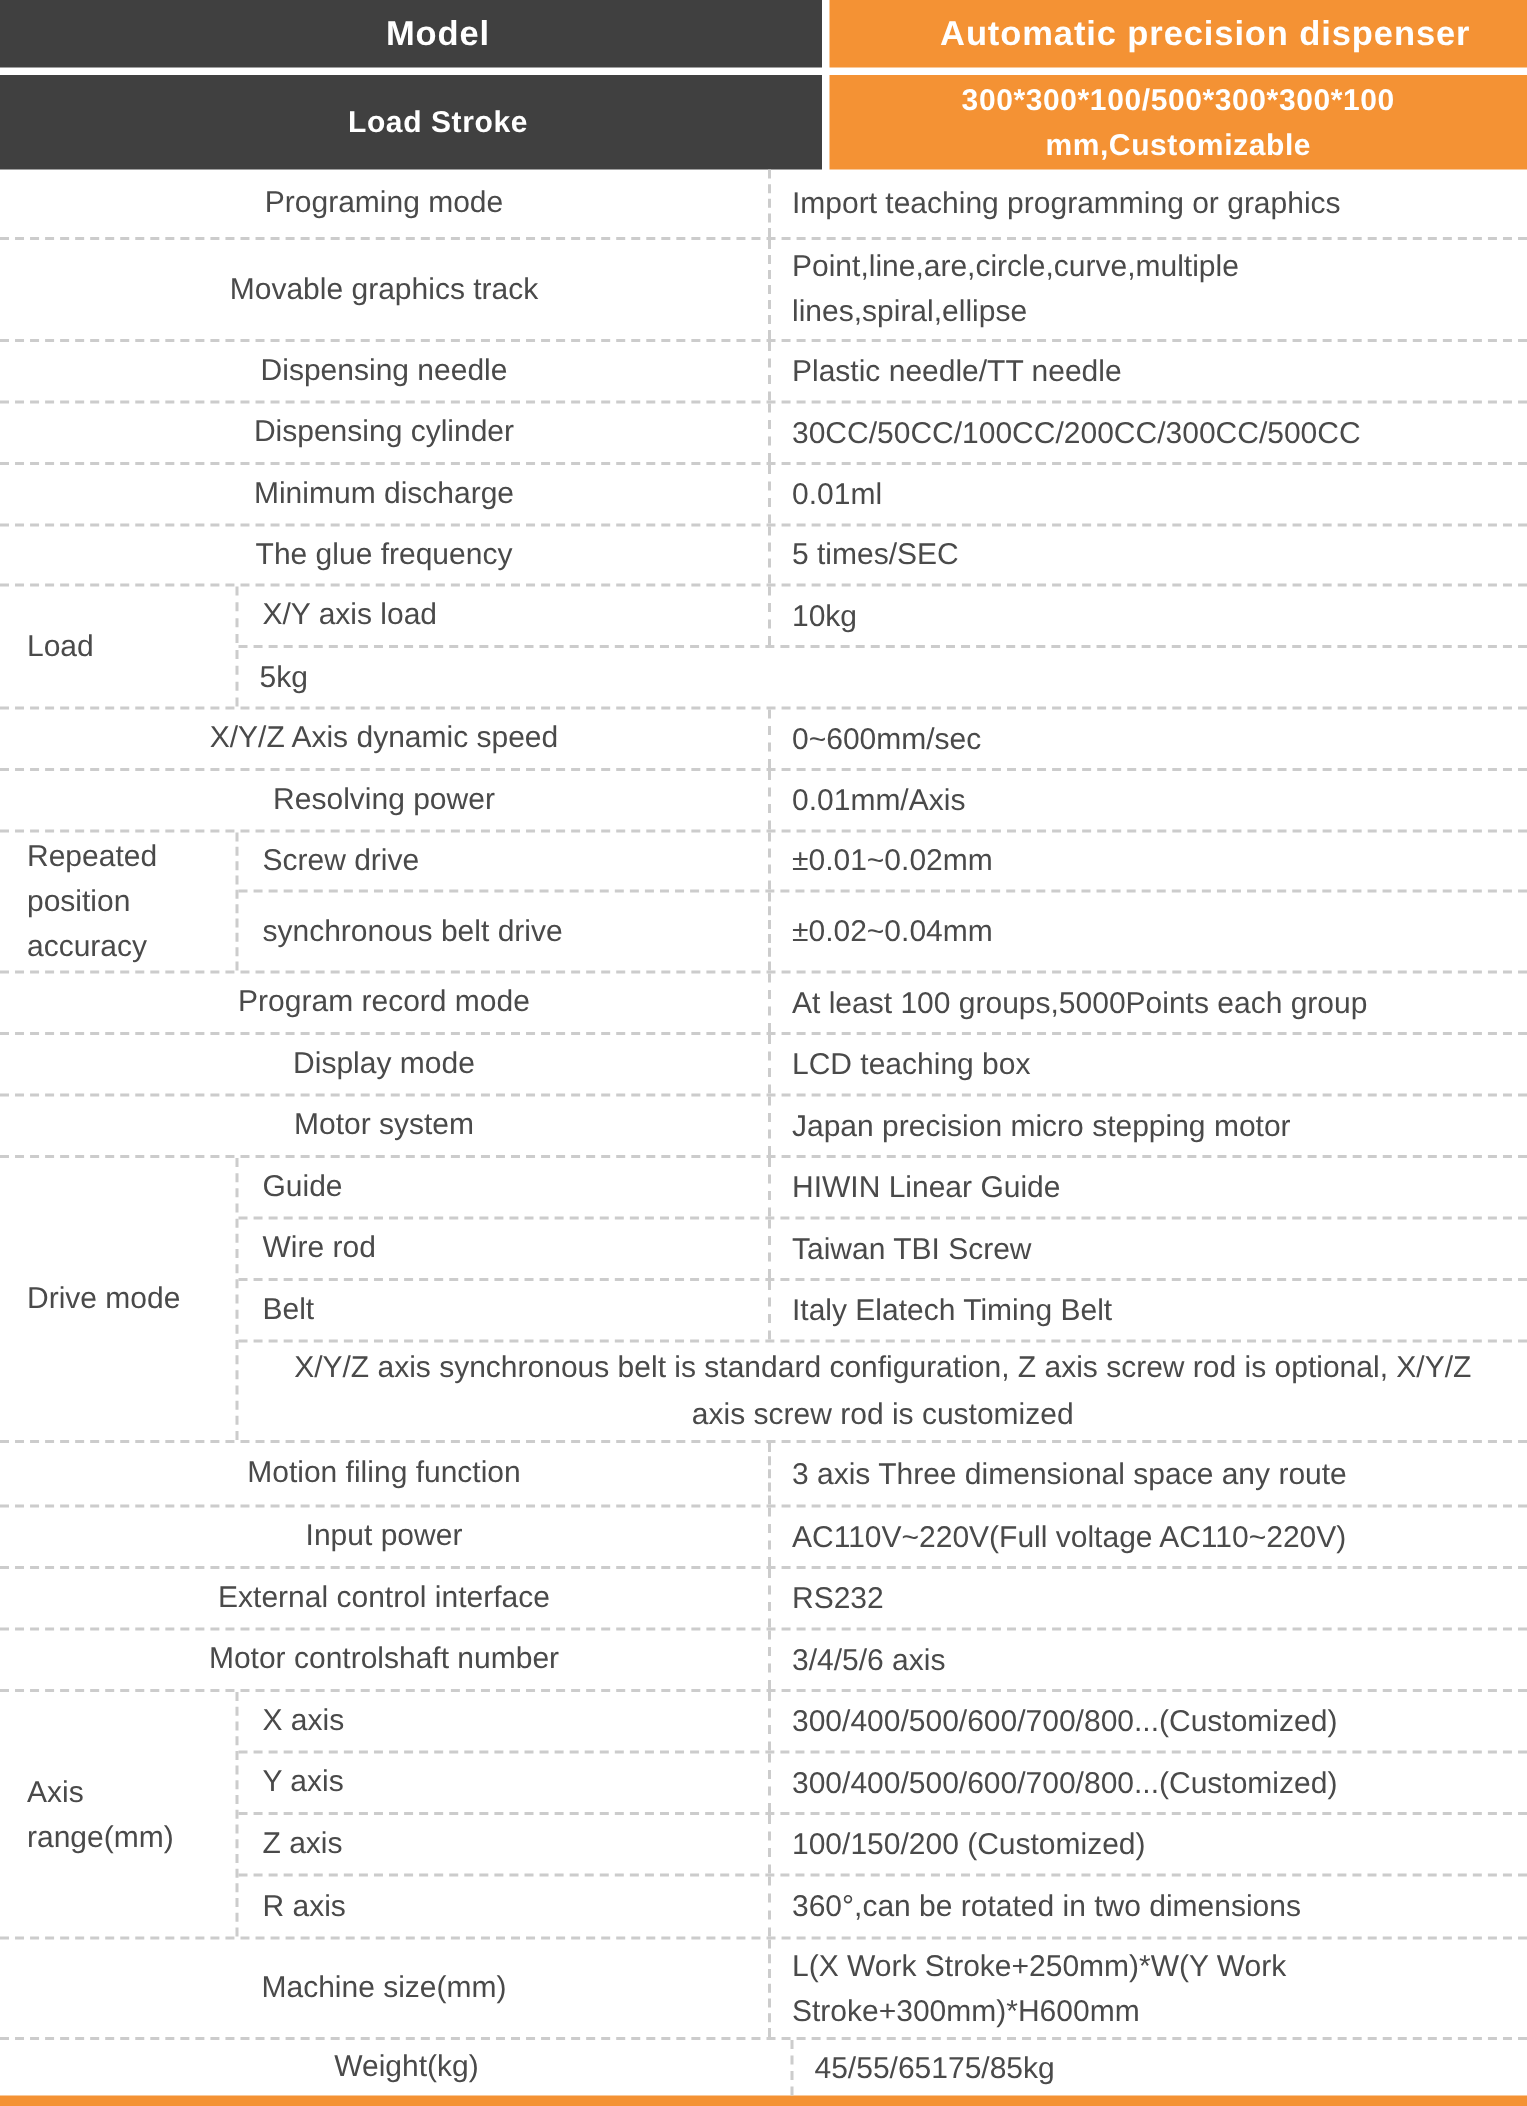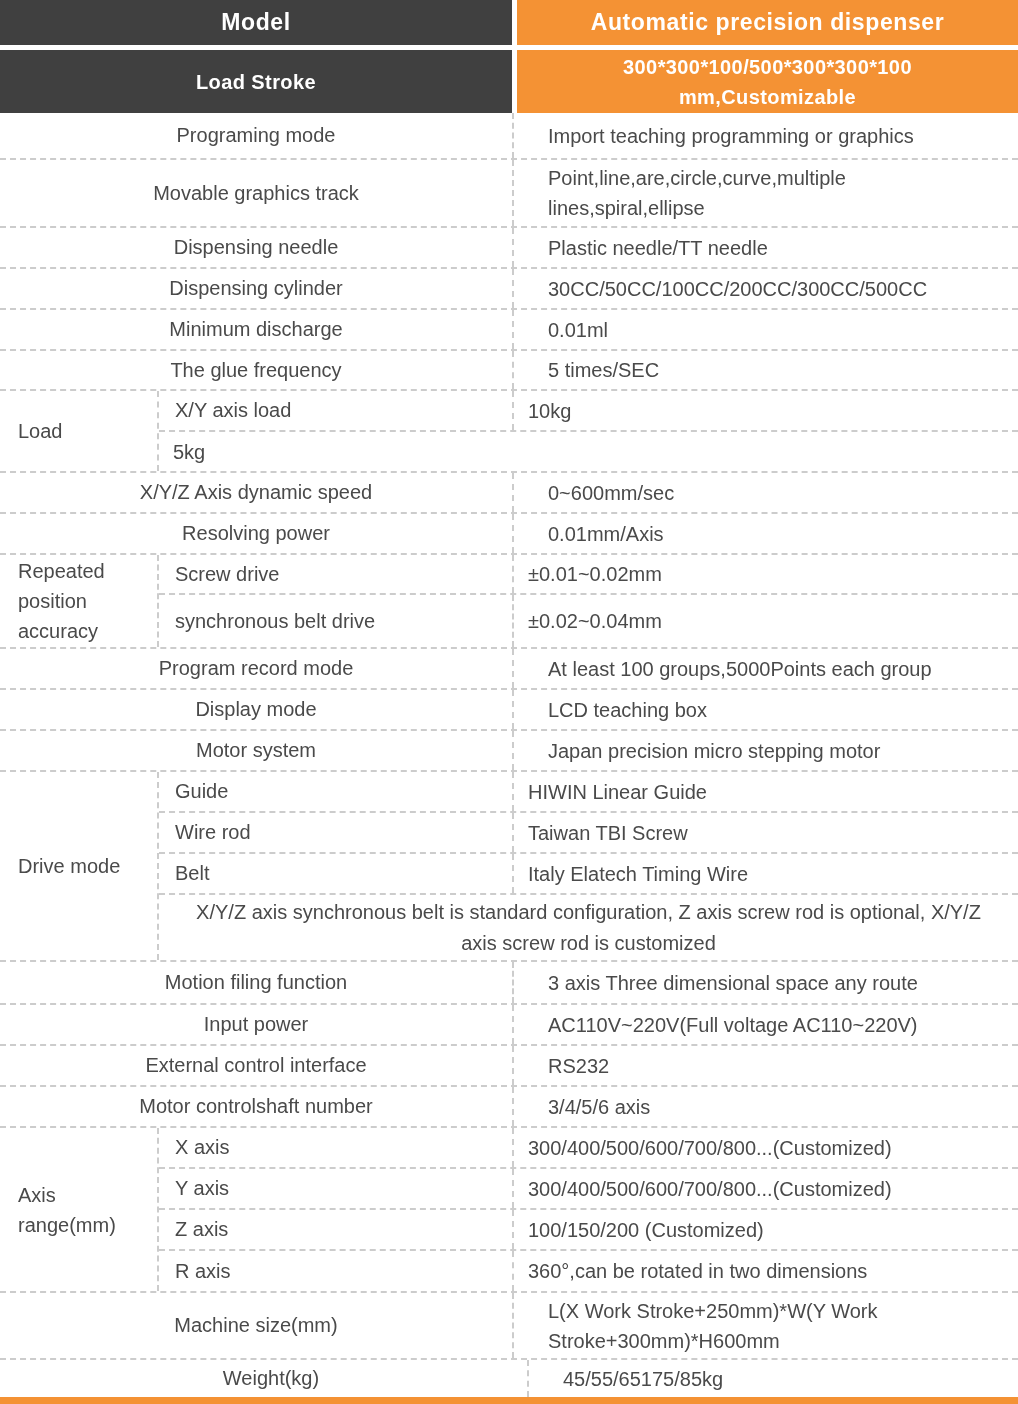--- a/index.html
+++ b/index.html
@@ -9,33 +9,33 @@
     --dash:#cccccc;
   }
   html,body{margin:0;padding:0;background:#ffffff;}
   .page{
     width:1018px;height:1404px;background:#ffffff;overflow:hidden;
     font-family:"Liberation Sans","DejaVu Sans",sans-serif;
   }
   
   .hdr{display:flex;}
   .hdr .hcell{display:flex;align-items:center;justify-content:center;text-align:center;
-    color:#ffffff;font-weight:bold;}
+    color:#ffffff;font-weight:bold;padding-left:36px;}
   .hdr .hleft{width:512px;background:var(--dark);}
   .hdr .hgapv{width:5px;background:#ffffff;}
   .hdr .hright{flex:1;background:var(--orange);}
   .hdr1{height:45px;}
   .hdr1 .hcell{font-size:23px;letter-spacing:0.6px;}
   .hgaph{height:5px;background:#ffffff;}
   .hdr2{height:63px;}
   .hdr2 .hcell{font-size:20px;letter-spacing:0.4px;line-height:1.5;}
   .hdr2 .hright{padding:0 70px;}
   
   .tbl{color:var(--text);font-size:20px;}
-  .row{display:flex;border-bottom:2px dashed var(--dash);box-sizing:border-box;gap:20px;}
+  .row{display:flex;border-bottom:2px dashed var(--dash);box-sizing:border-box;}
   .row.last{border-bottom:none;padding-left:15px;}
   .lab{width:514px;border-right:2px dashed var(--dash);box-sizing:border-box;
     display:flex;align-items:center;justify-content:center;text-align:center;padding:0 10px;}
   .val{flex:1;display:flex;align-items:center;padding:2px 10px 2px 14px;line-height:1.5;}
   
   .g{display:flex;border-bottom:2px dashed var(--dash);box-sizing:border-box;}
   .gl{width:159px;border-right:2px dashed var(--dash);box-sizing:border-box;
     display:flex;align-items:center;padding-left:18px;line-height:1.5;}
   .gr{flex:1;display:flex;flex-direction:column;}
   .sr{display:flex;border-bottom:2px dashed var(--dash);box-sizing:border-box;}
@@ -155,21 +155,21 @@
         <div class="sr" style="height:41px">
           <div class="sl">Guide</div>
           <div class="val">HIWIN Linear Guide</div>
         </div>
         <div class="sr" style="height:41px">
           <div class="sl">Wire rod</div>
           <div class="val">Taiwan  TBI Screw</div>
         </div>
         <div class="sr" style="height:41px">
           <div class="sl">Belt</div>
-          <div class="val">Italy Elatech Timing Wire</div>
+          <div class="val">Italy Elatech Timing Belt</div>
         </div>
         <div class="note" style="height:65px;box-sizing:border-box">X/Y/Z axis synchronous belt is standard configuration, Z axis screw rod is optional, X/Y/Z axis screw rod is customized</div>
       </div>
     </div>
 
     <div class="row" style="height:43px">
       <div class="lab">Motion filing function</div>
       <div class="val">3 axis Three dimensional space any route</div>
     </div>
 

